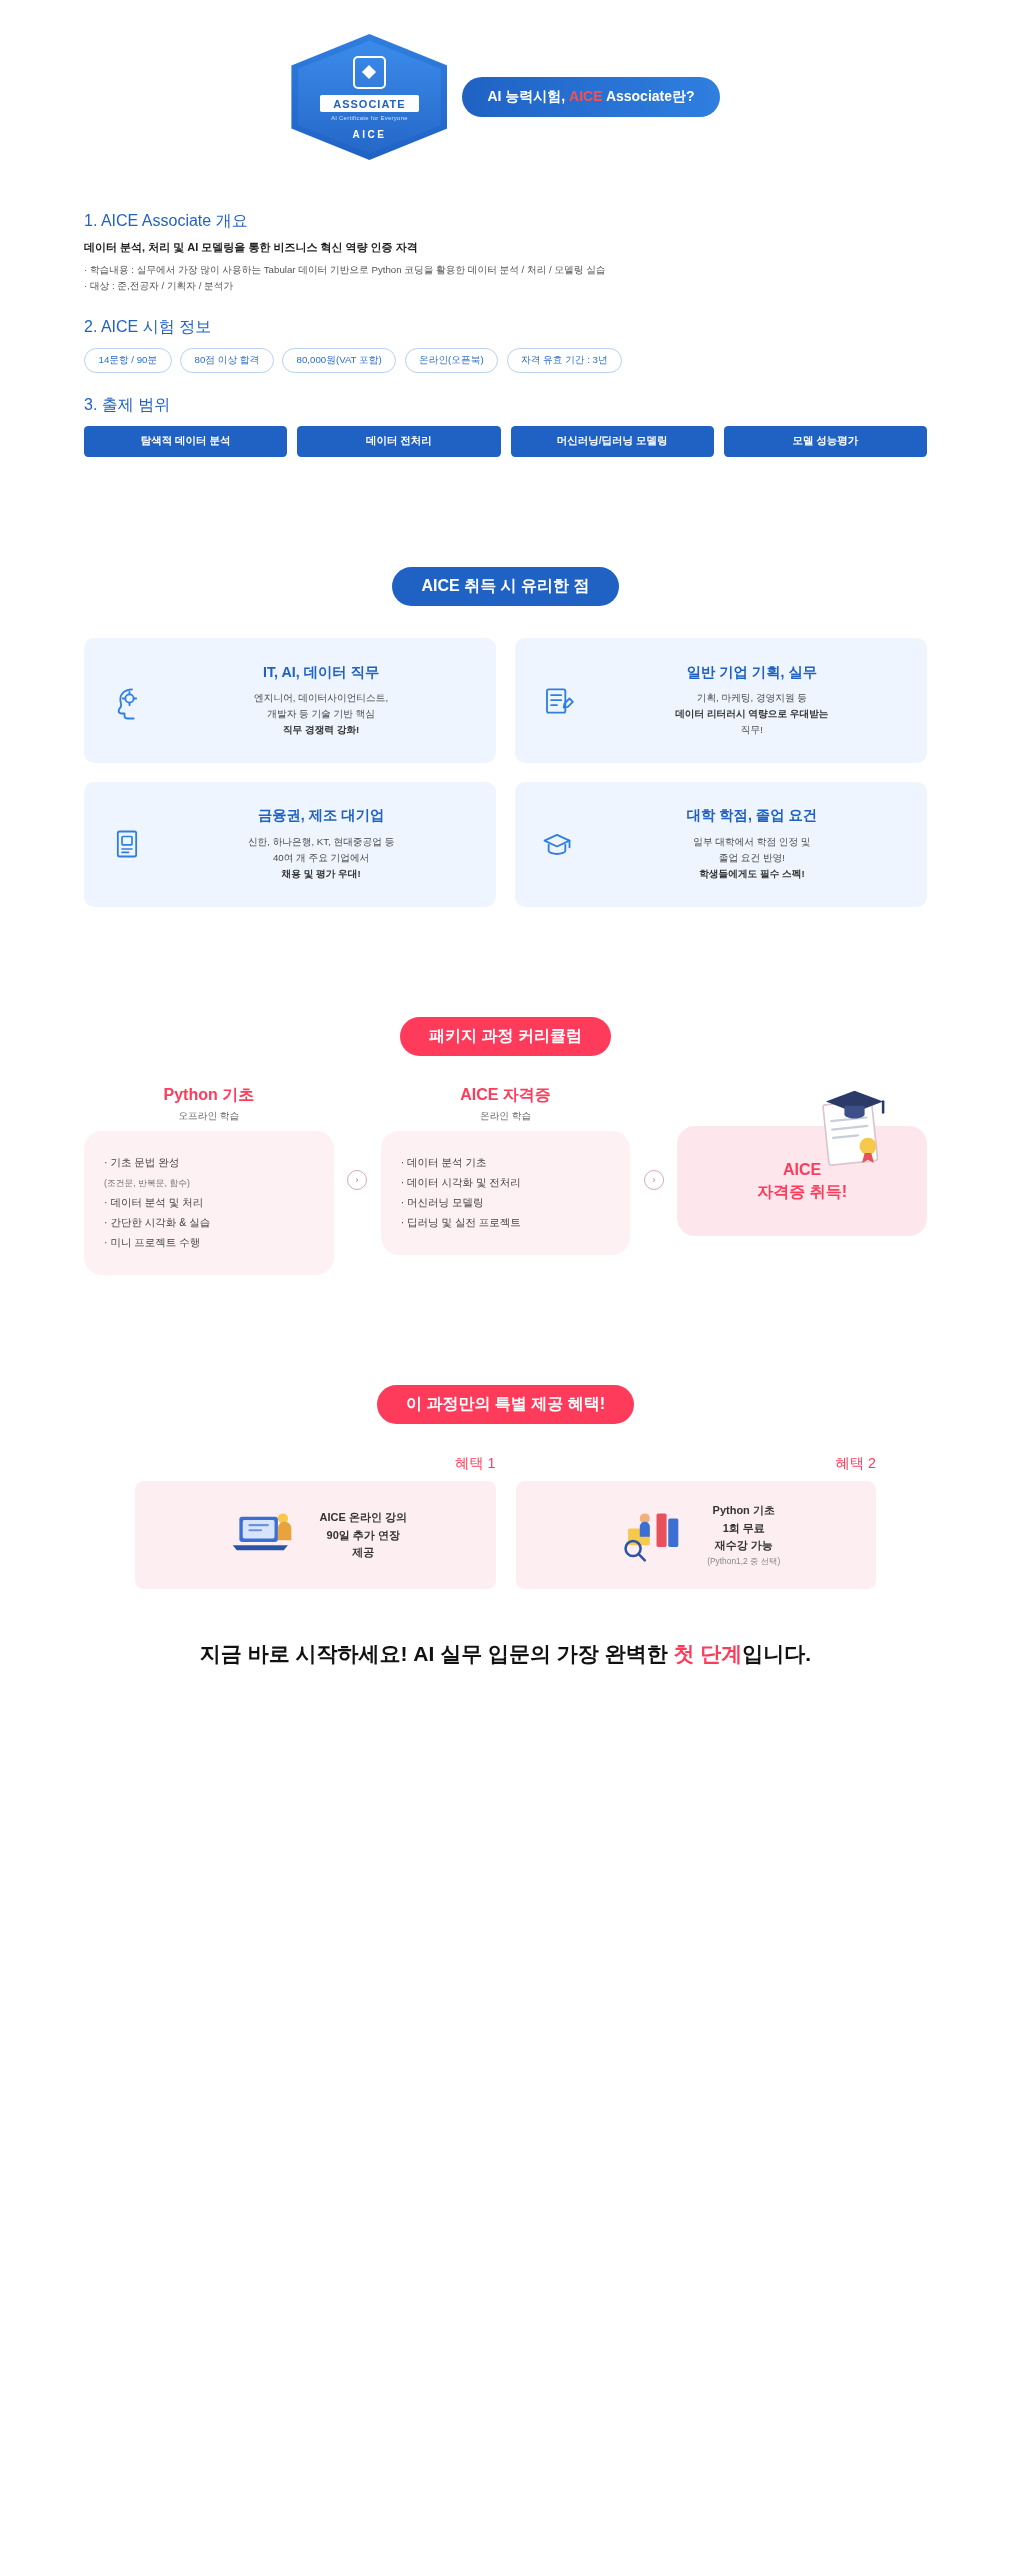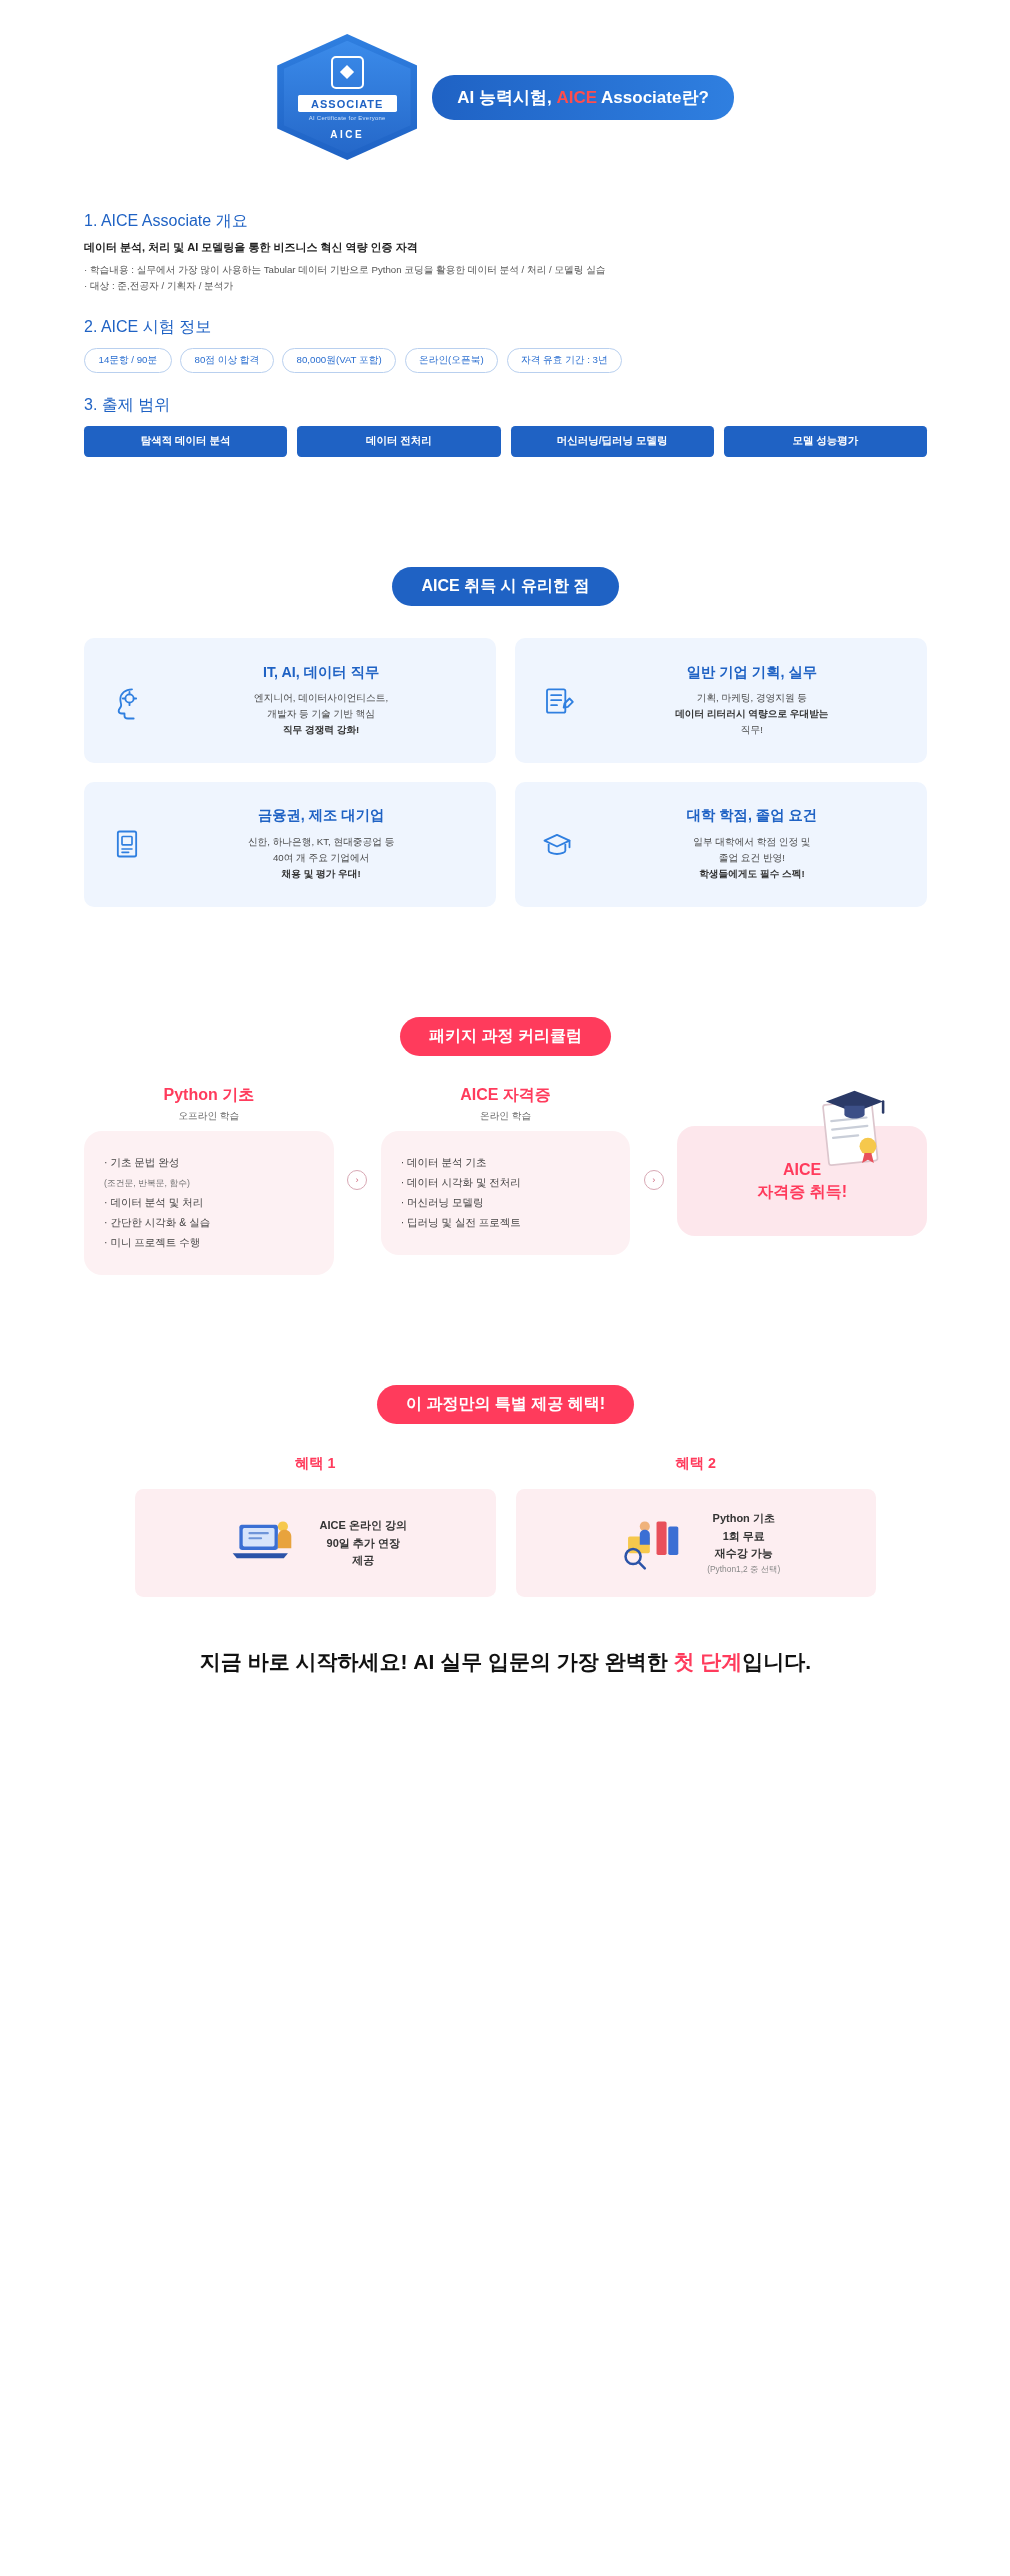--- a/index.html
+++ b/index.html
@@ -21,21 +21,21 @@
 
   
   .hero{
     padding-top:34px;
     display:flex;
     justify-content:center;
     align-items:center;
     gap:15px;
   }
   .badge{
-    width:140px;height:126px;
+    width:156px;height:126px;
     position:relative;
     flex:0 0 auto;
   }
   .hex{
     position:absolute;inset:0;
     background:linear-gradient(180deg,#2f7fe0 0%,#1f62c4 100%);
     clip-path:polygon(50% 0%,100% 25%,100% 75%,50% 100%,0% 75%,0% 25%);
   }
   .hex-inner{
     position:absolute;left:6.7px;right:6.7px;top:6.7px;bottom:6.7px;
@@ -61,21 +61,21 @@
   }
   .badge-sub{
     color:#cfe3fb;font-size:5.9px;letter-spacing:0.3px;margin-top:2.5px;
   }
   .badge-aice{
     color:#ffffff;font-size:10px;font-weight:bold;letter-spacing:2.5px;margin-top:8.4px;
   }
   .hero-title{
     background:linear-gradient(90deg,#1f62c4 0%,#2f7fe0 100%);
     color:#ffffff;
-    font-size:17px;font-weight:bold;
+    font-size:14px;font-weight:bold;
     padding:11px 25px;
     border-radius:22px;
     white-space:nowrap;
   }
   .hero-title .accent{color:#ff4d4d;}
 
   
   .block{padding:0 84px;box-sizing:border-box;}
   .h2{
     color:#1f62c4;font-size:16px;font-weight:normal;margin:0 0 8.4px 0;
@@ -180,21 +180,21 @@
   }
   .result-title{color:#ff3b5c;font-size:16px;font-weight:bold;line-height:1.35;}
   .cert-art{position:absolute;top:-44px;right:22px;}
 
   
   .benefit-grid{
     display:grid;grid-template-columns:1fr 1fr;gap:20px;
     padding:0 135px;margin-top:30px;box-sizing:border-box;
   }
   .benefit-col-head{
-    text-align:center;color:#ff3b5c;font-size:14.3px;font-weight:bold;margin-bottom:16px;
+    text-align:right;color:#ff3b5c;font-size:14.3px;font-weight:normal;margin-bottom:8px;
   }
   .benefit-box{
     background:#fdeef1;border-radius:8.4px;
     height:108px;
     display:flex;align-items:center;justify-content:center;gap:15px;
     padding:0 18.5px;box-sizing:border-box;
   }
   .benefit-text{color:#333;font-size:11px;font-weight:bold;line-height:1.6;text-align:center;}
   .benefit-text .sm{font-size:8.4px;color:#888;font-weight:normal;}
 

